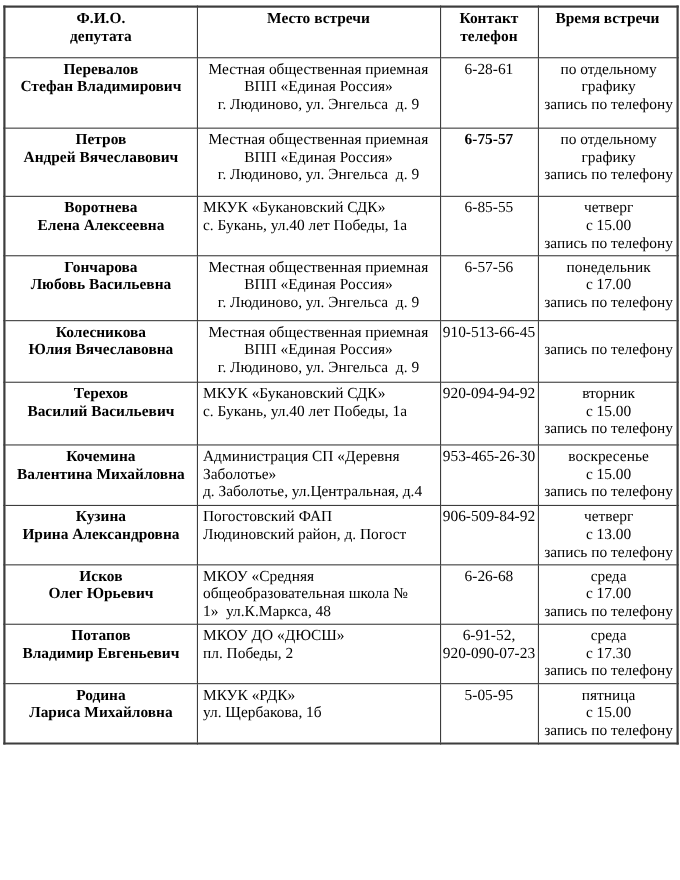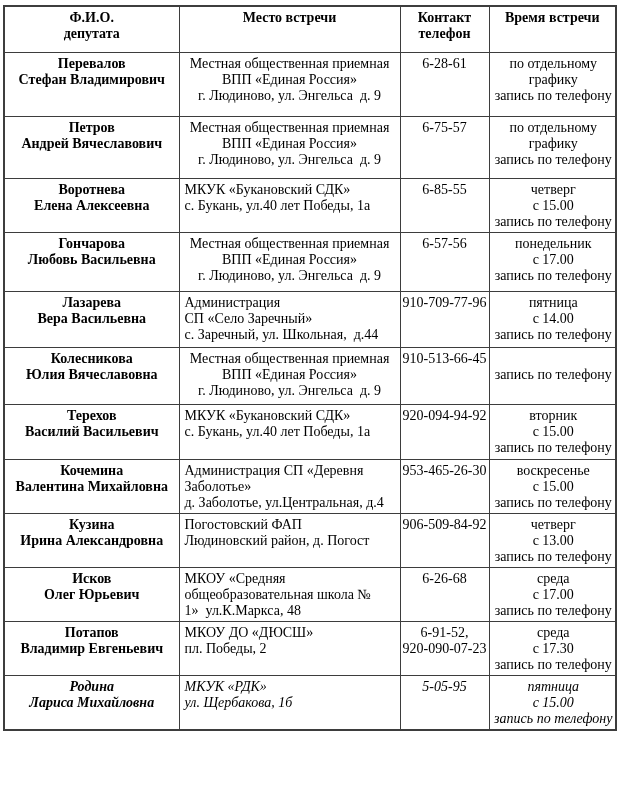--- a/index.html
+++ b/index.html
@@ -47,21 +47,21 @@
   }
   td.place.center {
     text-align: center;
     padding-left: 3px;
   }
   td.phone {
     text-align: center;
     padding-left: 1px;
     padding-right: 1px;
   }
-  td.phone.bold { font-weight: normal; }
+  td.phone.bold { font-weight: bold; }
   td.time {
     text-align: center;
     padding-left: 4px;
     padding-right: 2px;
   }
   thead tr                 { height: 46px; }
   tbody tr:nth-child(1)    { height: 64px; }
   tbody tr:nth-child(2)    { height: 62px; }
   tbody tr:nth-child(3)    { height: 52px; }
   tbody tr:nth-child(4)    { height: 59px; }
@@ -134,31 +134,20 @@
 Любовь Васильевна</td>
         <td class="place center">Местная общественная приемная
 ВПП «Единая Россия»
 г. Людиново, ул. Энгельса  д. 9</td>
         <td class="phone">6-57-56</td>
         <td class="time">понедельник
 с 17.00
 запись по телефону</td>
       </tr>
       <tr>
-        <td class="name">Лазарева
-Вера Васильевна</td>
-        <td class="place">Администрация
-СП «Село Заречный»
-с. Заречный, ул. Школьная,  д.44</td>
-        <td class="phone">910-709-77-96</td>
-        <td class="time">пятница
-с 14.00
-запись по телефону</td>
-      </tr>
-      <tr>
         <td class="name">Колесникова
 Юлия Вячеславовна</td>
         <td class="place center">Местная общественная приемная
 ВПП «Единая Россия»
 г. Людиново, ул. Энгельса  д. 9</td>
         <td class="phone">910-513-66-45</td>
         <td class="time">
 запись по телефону</td>
       </tr>
       <tr>

